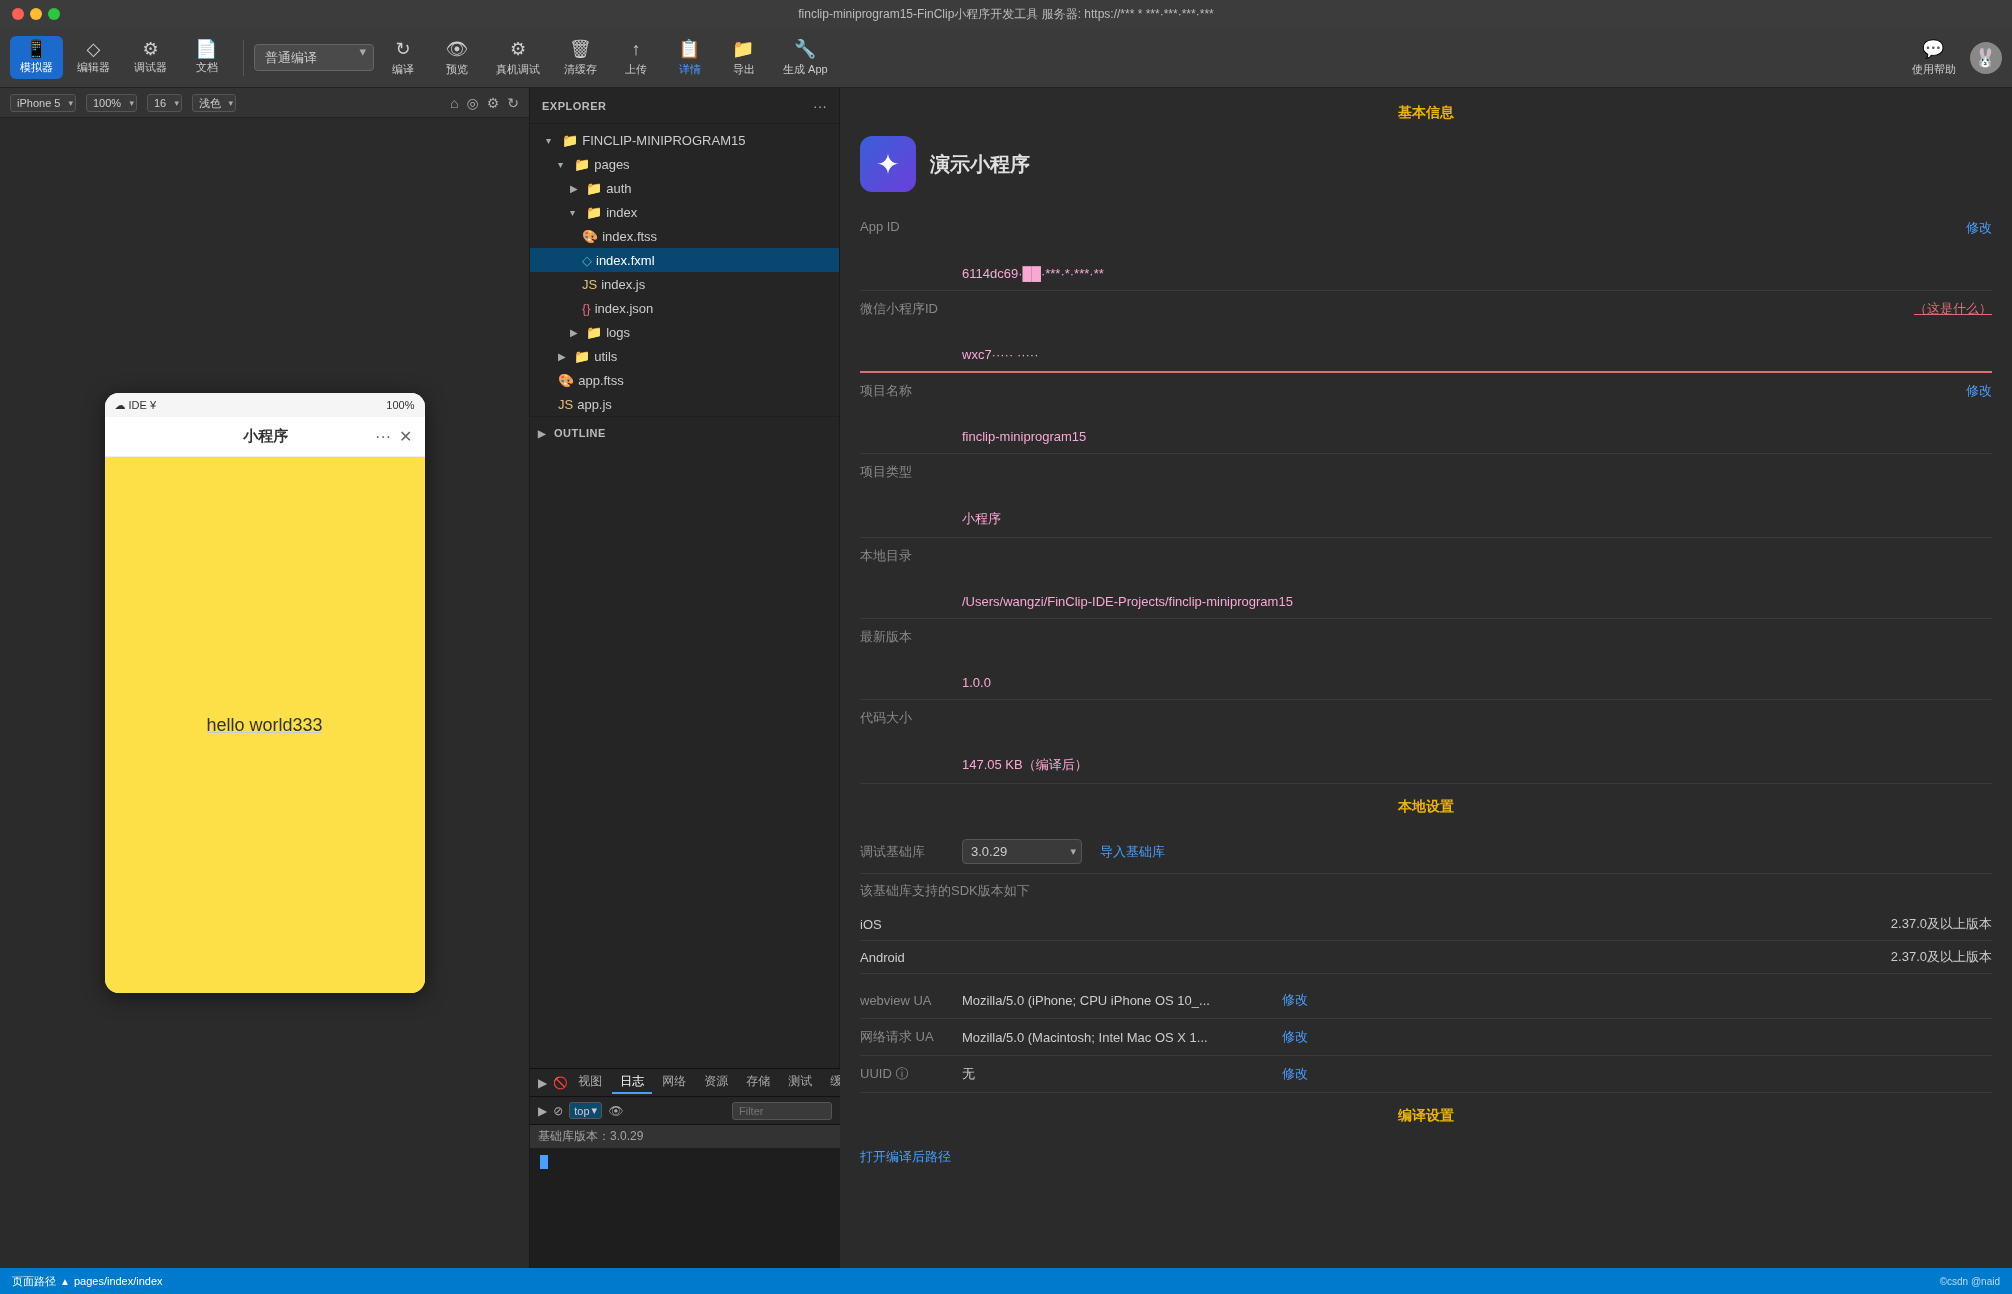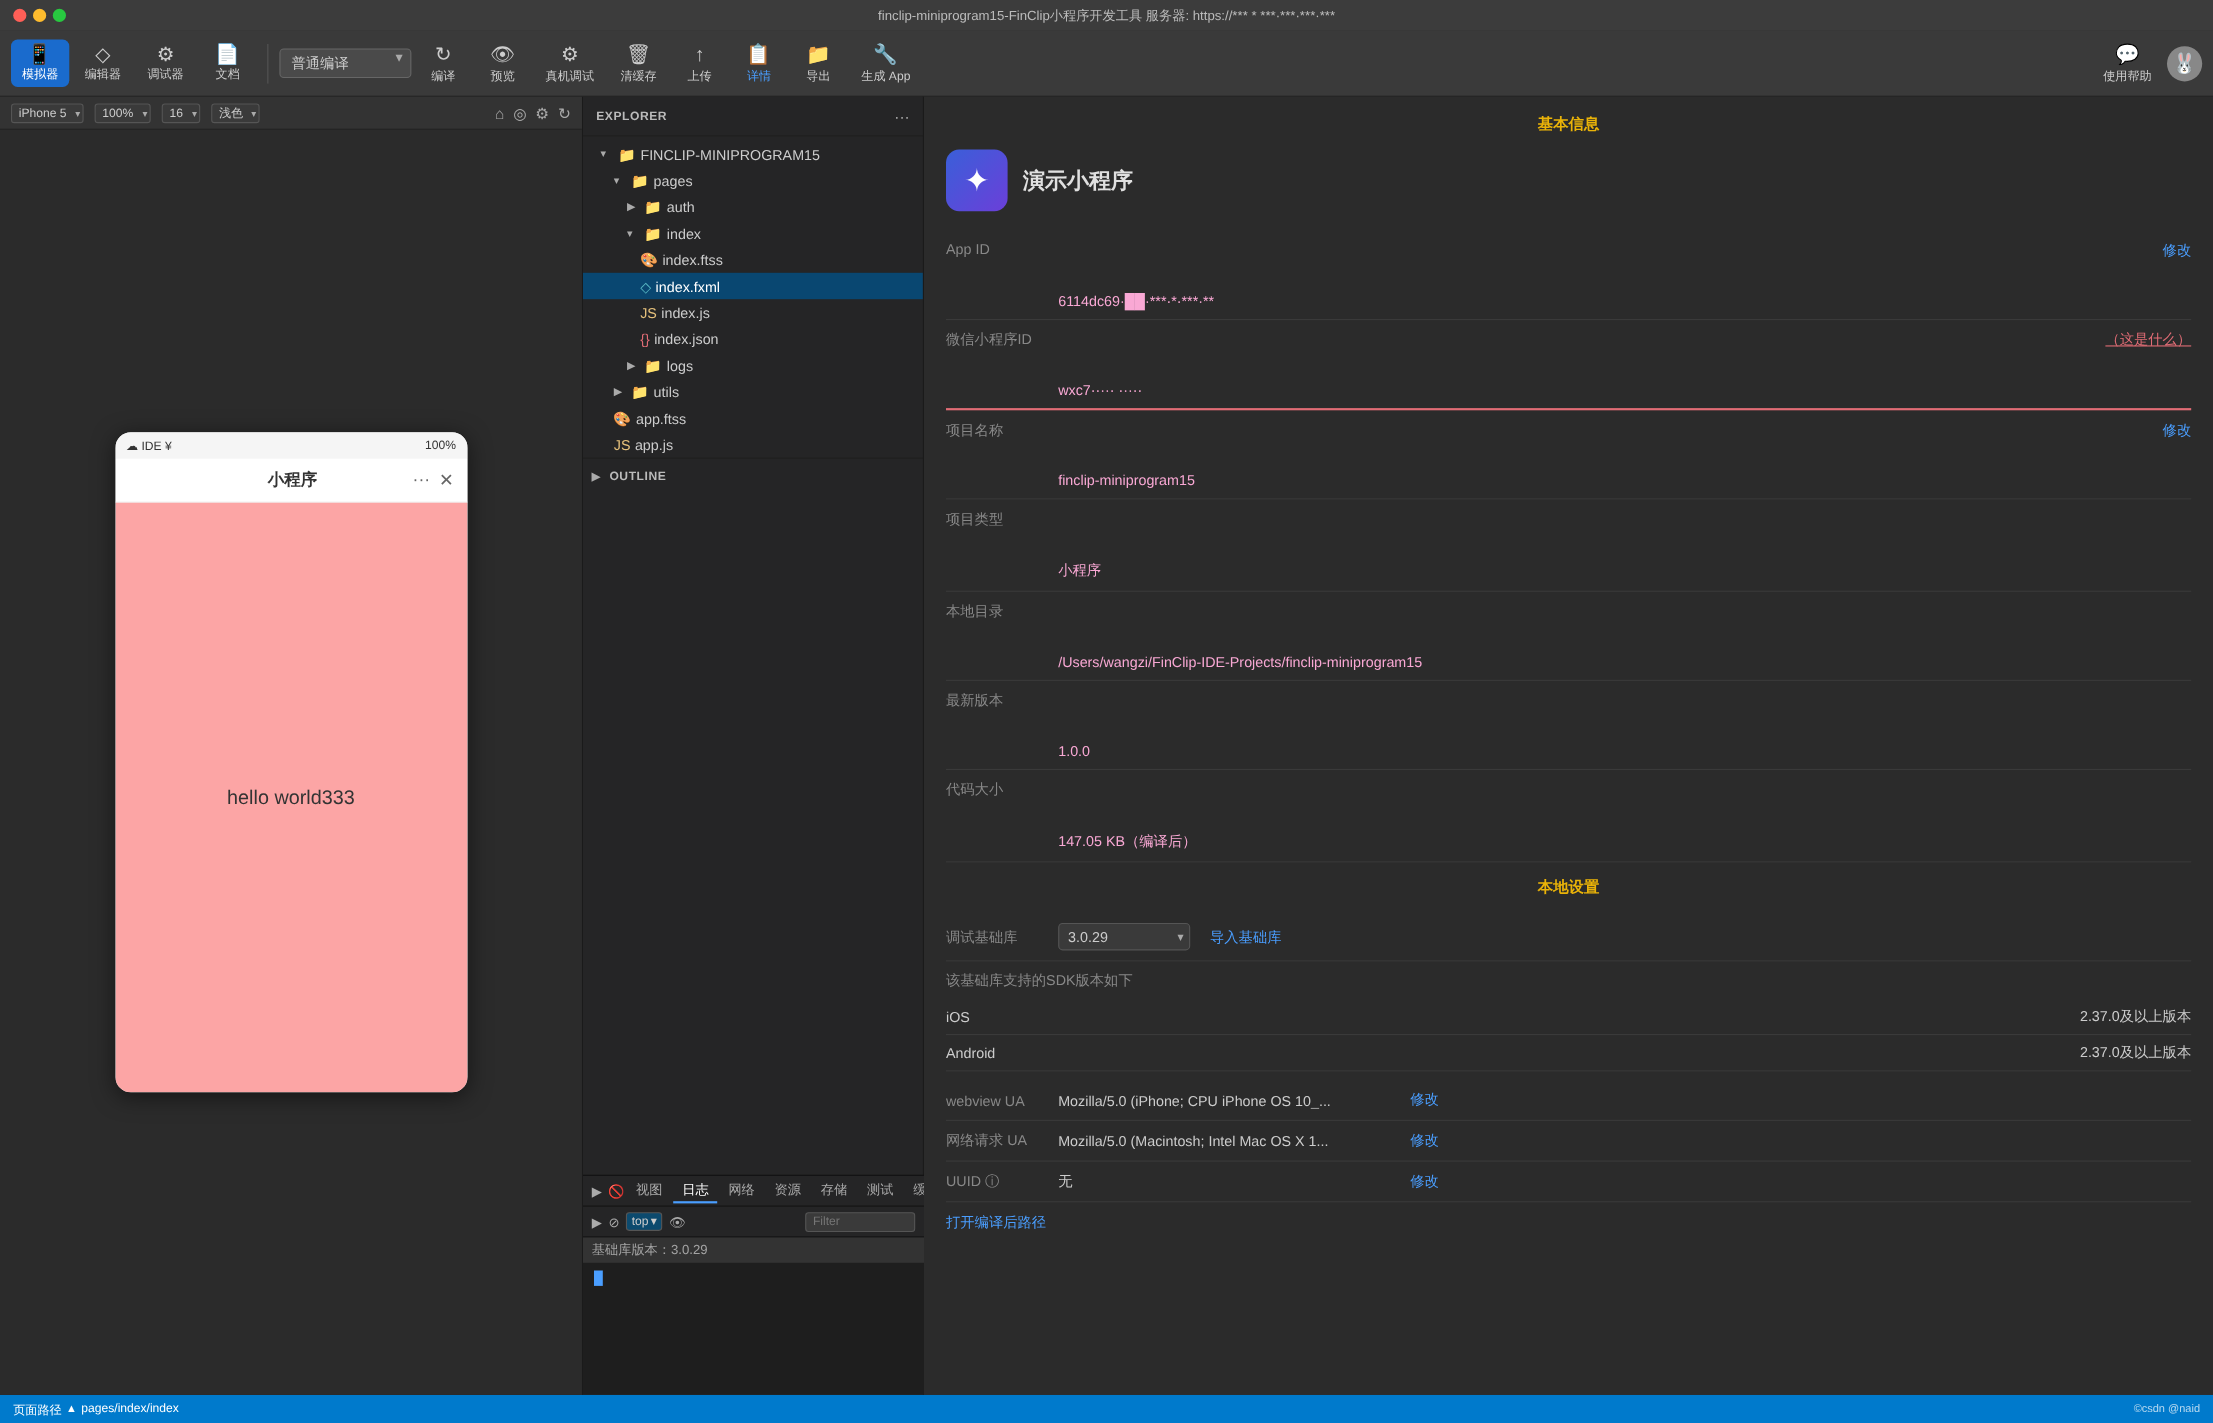--- a/index.html
+++ b/index.html
@@ -233,24 +233,25 @@
       font-weight: 600;
       color: #333;
     }
     .phone-nav-icons {
       display: flex;
       gap: 8px;
       align-items: center;
     }
     .phone-body {
       flex: 1;
-      background: #fca5a5;
+      background: #fde047;
       display: flex;
       align-items: center;
       justify-content: center;
+      text-decoration: underline;
     }
     .phone-body-text {
       font-size: 18px;
       color: #333;
     }
 
     
     .explorer-panel {
       width: 310px;
       background: #252526;
@@ -951,20 +952,23 @@
       <span class="ua-value">Mozilla/5.0 (Macintosh; Intel Mac OS X 1...</span>
       <span class="detail-link">修改</span>
     </div>
 
     <div class="ua-row">
       <span class="ua-label">UUID ⓘ</span>
       <span class="ua-value">无</span>
       <span class="detail-link">修改</span>
     </div>
 
+    <div class="section-divider">
+      <div class="detail-section-title">编译设置</div>
+    </div>
     <div class="compile-setting-row">
       <span class="compile-setting-link">打开编译后路径</span>
     </div>
   </div>
 </div>
 
 <div class="status-bar">
   <div class="status-item">
     <span>页面路径</span>
     <span class="status-arrow">▲</span>

